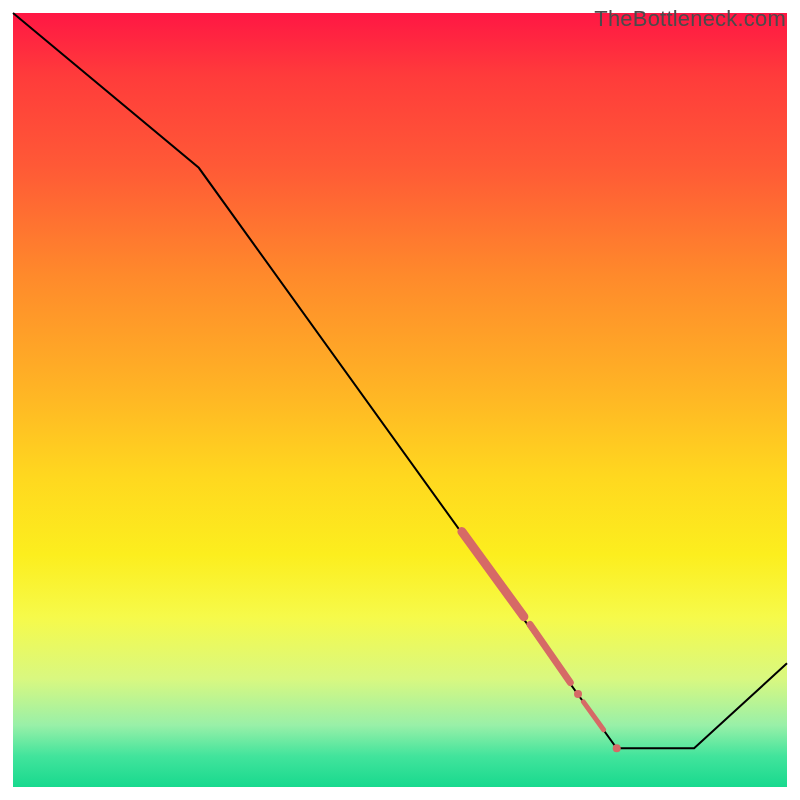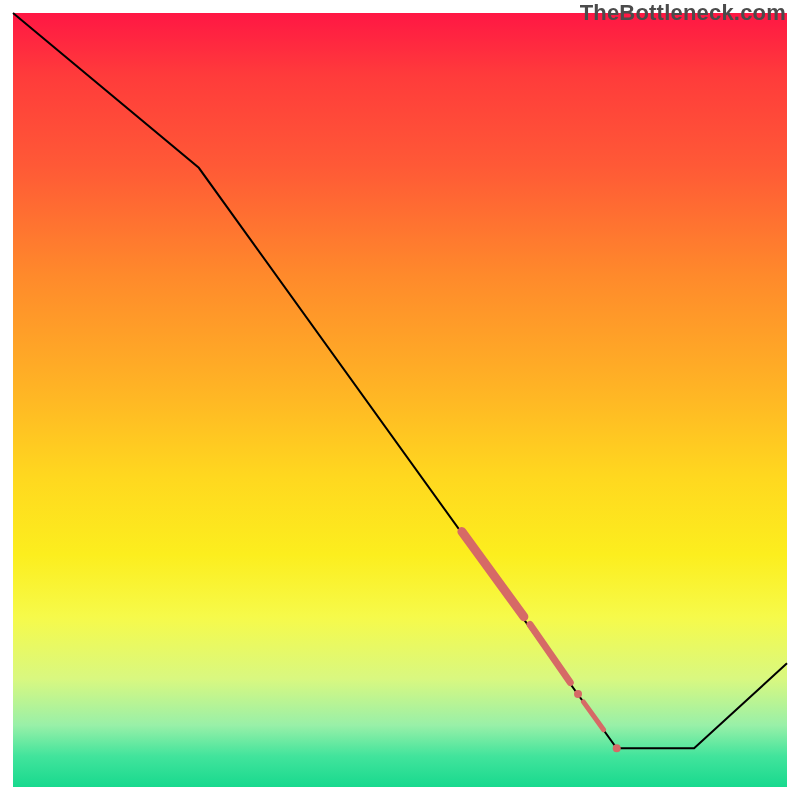--- a/index.html
+++ b/index.html
@@ -32,24 +32,24 @@
       #fcee1e 70%,
       #f6fa4a 78%,
       #d9f880 86%,
       #99f0a8 92%,
       #42e49c 96%,
       #18d98e 100%
     );
   }
   .watermark {
     position: absolute;
-    top: 0;
+    top: 6px;
     right: 14px;
     font-size: 22px;
-    font-weight: 700;
+    font-weight: 400;
     color: #4b4b4b;
     letter-spacing: 0.2px;
     user-select: none;
   }
   svg.overlay {
     position: absolute;
     left: 13px;
     top: 13px;
     width: 774px;
     height: 774px;

